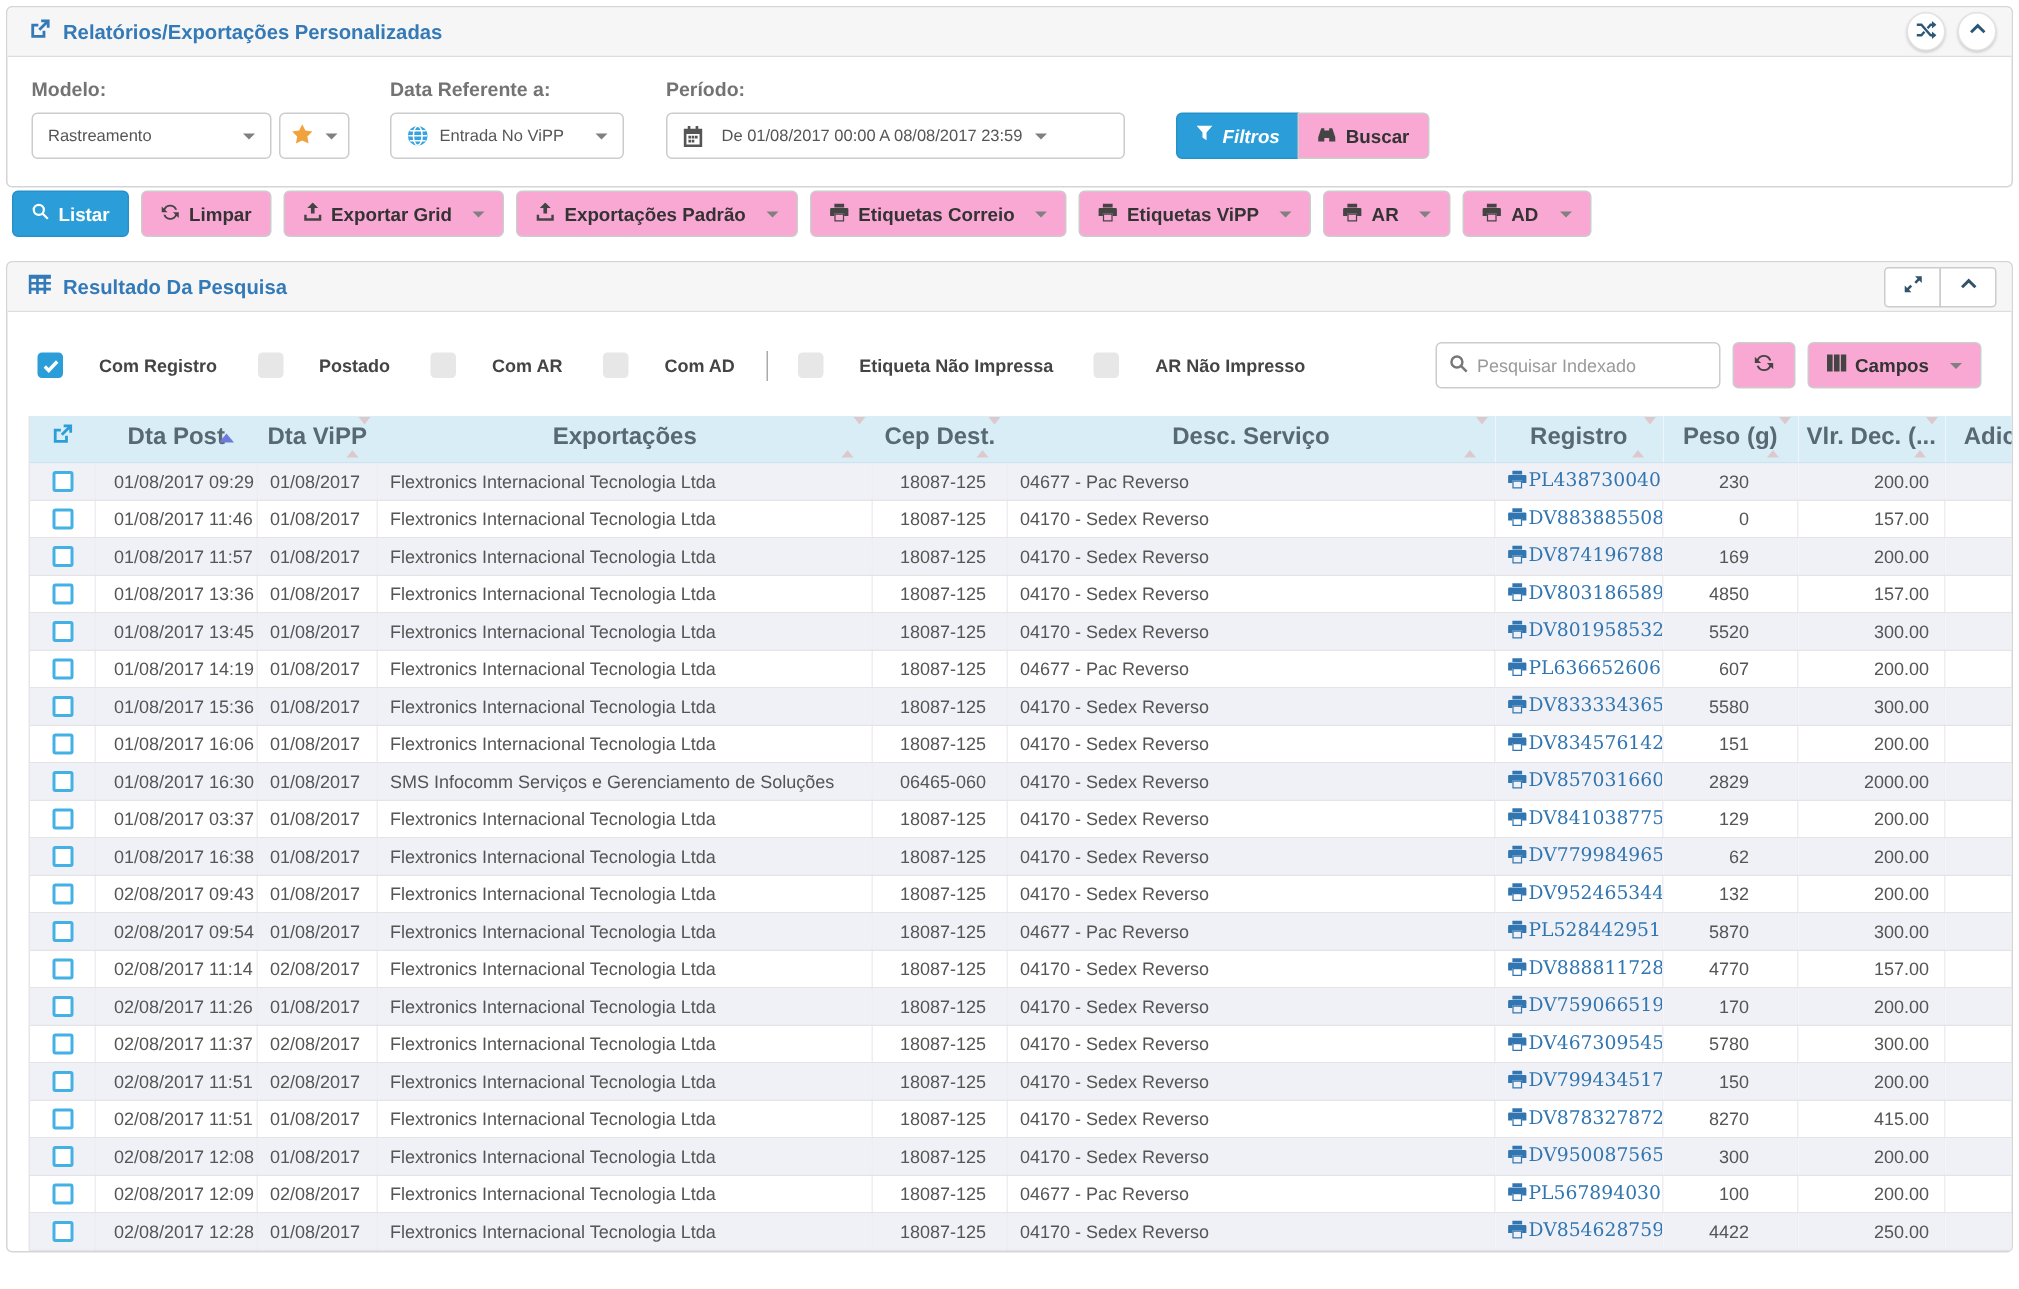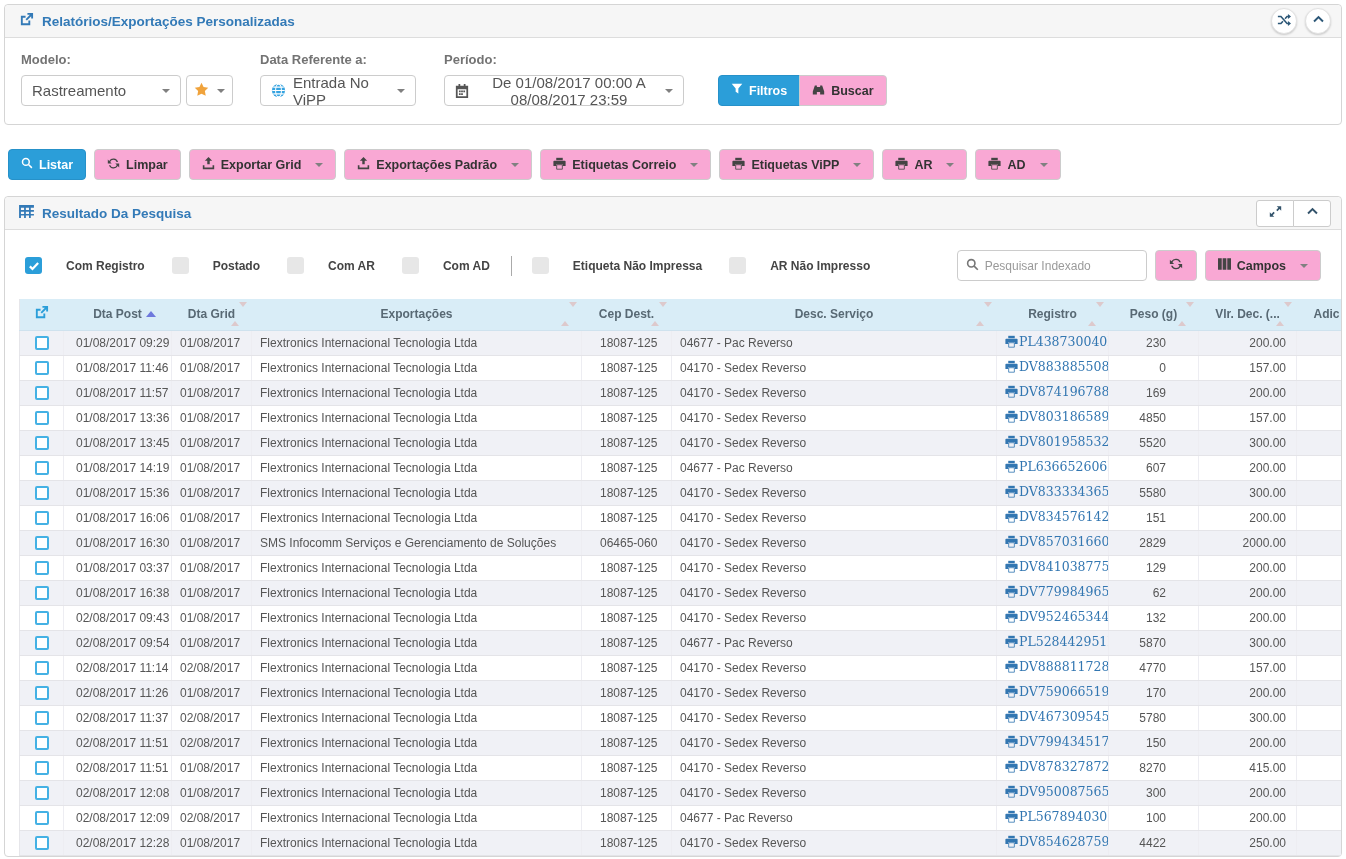--- a/index.html
+++ b/index.html
@@ -2,57 +2,57 @@
 <html lang="pt-br"><head>
 <meta charset="utf-8">
 <style>
   * { box-sizing: border-box; margin: 0; padding: 0; }
   html,body { width:1346px; height:859px; overflow:hidden; background:#fff;
     font-family:"Liberation Sans", sans-serif; font-size:12px; color:#555; }
   .page { padding:4px 4px 0 4px; }
 
   
   .panel { border:1px solid #d5d5d5; border-radius:4px; background:#fff; }
-  .panel + .panel, .toolbar { margin-top:24px; }
+  .panel + .panel, .toolbar { margin-top:2px; }
   .panel-heading { background:#f6f6f6; border-bottom:1px solid #ddd; border-radius:4px 4px 0 0;
     height:33px; display:flex; align-items:center; padding:0 10px 0 14px; }
   .panel-title { color:#337ab7; font-weight:bold; font-size:13.5px; display:flex; align-items:center; gap:8px; }
   .panel-title svg { flex:0 0 auto; }
   .heading-tools { margin-left:auto; display:flex; align-items:center; }
 
   .circle-btn { width:26px; height:26px; border-radius:50%; background:#fff; border:1px solid #e2e2e2;
     box-shadow:0 1px 2px rgba(0,0,0,.18); display:flex; align-items:center; justify-content:center;
     color:#2c5777; margin-left:8px; cursor:pointer; }
   .sq-btn { width:38px; height:27px; background:#fff; border:1px solid #ccc; display:flex;
     align-items:center; justify-content:center; color:#33536b; cursor:pointer; }
   .sq-btn:first-child { border-radius:3px 0 0 3px; }
   .sq-btn:last-child { border-radius:0 3px 3px 0; margin-left:-1px; }
 
   
   .filters { display:flex; align-items:flex-end; padding:14px 16px 18px 16px; }
   .field { display:flex; flex-direction:column; }
   .field > label { font-weight:bold; color:#737373; font-size:13px; margin-bottom:8px; }
   .control-row { display:flex; gap:5px; }
   .select, .date-input { height:31px; background:#fff; border:1px solid #ccc; border-radius:4px;
-    display:flex; align-items:center; padding:0 10px; font-size:15px; color:#555; cursor:pointer; }
+    display:flex; align-items:center; padding:0 10px; font-size:11px; color:#555; cursor:pointer; }
   .select .val { flex:1; text-align:left; }
   .caret { width:0; height:0; border-left:4px solid transparent; border-right:4px solid transparent;
     border-top:4px solid #808080; margin-left:8px; }
   .w-modelo { width:160px; }
   .w-data   { width:156px; }
-  .w-periodo{ width:240px; }
+  .w-periodo{ width:306px; }
   .star-btn { width:47px; height:31px; border:1px solid #ccc; border-radius:4px; background:#fff;
     display:flex; align-items:center; justify-content:center; cursor:pointer; }
   .gap1 { width:27px; } .gap2 { width:28px; } .gap3 { width:34px; }
   .btn { height:31px; border:1px solid #ccc; border-radius:4px; background:#f9a8d4; color:#333;
     font-size:12.5px; font-weight:bold; display:inline-flex; align-items:center; gap:6px;
     padding:0 12px; cursor:pointer; white-space:nowrap; }
   .btn.primary { background:#2b9ed9; border-color:#2691c9; color:#fff; }
   .btn-pair { display:flex; }
-  .btn-pair .btn:first-child { border-radius:4px 0 0 4px; }
+  .btn-pair .btn:first-child { border-radius:4px 0 0 4px;font-style:italic; }
   .btn-pair .btn:last-child  { border-radius:0 4px 4px 0; margin-left:-1px; }
 
   
   .toolbar { display:flex; gap:8px; padding:0 4px; margin-bottom:16px; }
 
   
   .results-bar { display:flex; align-items:center; margin:20px 20px 18px 20px; }
   .filter-item { display:flex; align-items:center; gap:24px; margin-right:27px;
     font-weight:bold; color:#444; cursor:pointer; }
   .filter-check { width:17px; height:17px; border-radius:3px; background:#e7e7e7; display:flex;
@@ -66,21 +66,21 @@
   .search-box { width:190px; height:31px; border:1px solid #ccc; border-radius:4px; background:#fff;
     display:flex; align-items:center; padding:0 8px; gap:6px; color:#9a9a9a; }
   .search-box input { border:0; outline:0; width:100%; font-size:12px; color:#555;
     font-family:"Liberation Sans", sans-serif; }
   .search-box input::placeholder { color:#9a9a9a; }
   .icon-btn { width:42px; }
 
   
   .table-wrap { overflow:hidden; padding:0 0 0 14px; }
   table.grid { border-collapse:collapse; table-layout:fixed; width:1337px; border-left:1px solid #e6e6ea; }
-  .grid thead th { background:#d9edf7; height:31px; font-size:12px; font-weight:bold; color:#586974;
+  .grid thead th { background:#d9edf7; height:31px; font-size:16px; font-weight:bold; color:#586974;
     text-align:center; position:relative; border-bottom:1px solid #cfe2ee; white-space:nowrap;
     overflow:hidden; cursor:pointer; }
   .grid td { height:25px; border-bottom:1px solid #e4e4e8; border-right:1px solid #ededf2;
     font-size:12px; color:#555; white-space:nowrap; overflow:hidden; padding:0 8px; }
   .grid tbody tr:nth-child(odd) td { background:#f0f1f6; }
   .grid td.al-left { text-align:left; }
   .grid td.al-right { text-align:right; }
   .grid td.c-select { text-align:center; padding:0; }
   .grid td.c-dta_post { padding-left:12px; }
   .grid td.c-cep { padding-left:18px; }
@@ -362,21 +362,21 @@
               <col style="width: 98px;">
               <col style="width: 60px;">
             </colgroup>
           <thead>
               <tr id="grid-head">
                 <th><span class="th-export"><svg width="15" height="15" viewBox="0 0 16 16" fill="currentColor">
                       <path d="M9 1h6v6h-2V4.4L8.4 9 7 7.6 11.6 3H9V1z"></path>
                       <path d="M2 4h5v2H4v6h6V9h2v5H2V4z"></path>
                     </svg></span></th>
                 <th><span>Dta Post</span><span class="sort-asc"></span></th>
-                <th><span>Dta Grid</span><span class="sort-wrap"><span class="arr-up"></span><span class="arr-down"></span></span></th>
+                <th><span>Dta ViPP</span><span class="sort-wrap"><span class="arr-up"></span><span class="arr-down"></span></span></th>
                 <th><span>Exportações</span><span class="sort-wrap"><span class="arr-up"></span><span class="arr-down"></span></span></th>
                 <th><span>Cep Dest.</span><span class="sort-wrap"><span class="arr-up"></span><span class="arr-down"></span></span></th>
                 <th><span>Desc. Serviço</span><span class="sort-wrap"><span class="arr-up"></span><span class="arr-down"></span></span></th>
                 <th><span>Registro</span><span class="sort-wrap"><span class="arr-up"></span><span class="arr-down"></span></span></th>
                 <th><span>Peso (g)</span><span class="sort-wrap"><span class="arr-up"></span><span class="arr-down"></span></span></th>
                 <th><span>Vlr. Dec. (...</span><span class="sort-wrap"><span class="arr-up"></span><span class="arr-down"></span></span></th>
                 <th><span>Adic</span></th>
               </tr>
             </thead>
           <tbody id="grid-body">

